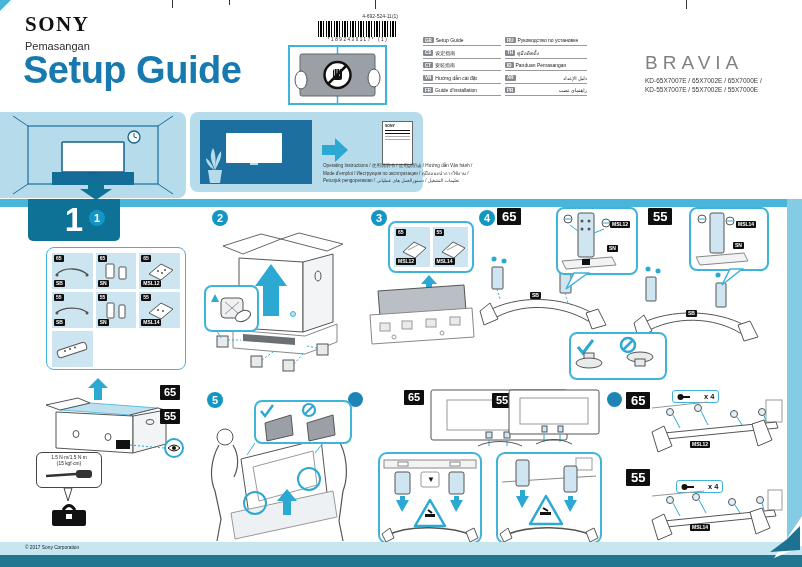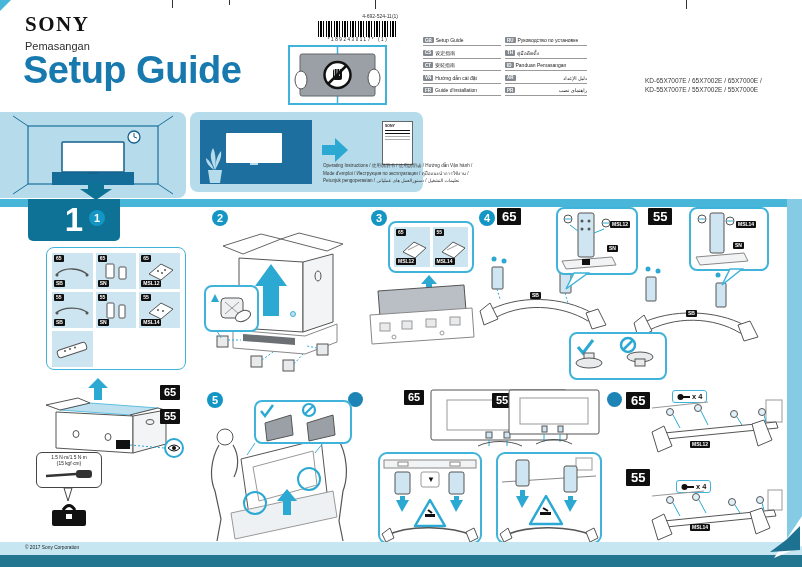--- a/index.html
+++ b/index.html
@@ -37,21 +37,21 @@
   .bullet{width:15px;height:15px;border-radius:50%;background:#1d84b5;}
   .inset{background:#fff;border:2px solid #3fb3d9;border-radius:8px;box-sizing:border-box;}
   .partsbox{border:1.5px solid #3fb3d9;border-radius:8px;background:#fff;box-sizing:border-box;
             display:grid;grid-template-columns:repeat(3,1fr);gap:3px;padding:5px;}
   .pcell{background:#cde5f1;position:relative;height:36px;}
   .pcell svg{position:absolute;left:50%;top:50%;transform:translate(-50%,-50%);}
   .badge-k{background:#0f0f0f;color:#fff;font-weight:bold;border-radius:1px;line-height:1;display:inline-block;}
   .bk5{font-size:5px;padding:1px 2px;}
   .bksize{font-size:11px;padding:2px 4px;}
   .bksize2{font-size:13px;padding:2px 5px;}
-  .callout{display:flex;align-items:flex-end;gap:2px;background:#fff;border:1.5px solid #3fb3d9;border-radius:3px;padding:1px 4px;}
+  .callout{display:flex;align-items:flex-end;gap:14px;background:#fff;border:1.5px solid #3fb3d9;border-radius:3px;padding:1px 4px;}
   .x4{font-size:7.5px;font-weight:bold;color:#111;}
   .bubble{background:#fff;border:1.2px solid #444;border-radius:6px;text-align:center;padding:2px 1px;}
   .bubble .tq{font-size:4.8px;color:#222;line-height:6px;}
   .marker{font-size:8px;color:#111;text-align:center;line-height:13px;}
   .copy{font-size:4.8px;color:#222;}
   .footlight{background:#c6e6f2;}
   .footdark{background:#23768f;}
 </style>
 </head>
 <body>
@@ -131,20 +131,21 @@
     <div class="langrow">
         <span class="badge-g">AR</span>
         <span class="langtxt rtl">دليل الإعداد</span>
       </div>
     <div class="langrow">
         <span class="badge-g">PR</span>
         <span class="langtxt rtl">راهنمای نصب</span>
       </div>
   </div>
 
+  <div class="abs bravia" style="left:645px;top:52px">BRAVIA</div>
   <div class="abs models" style="left:645px;top:76px">
     <div>KD-65X7007E / 65X7002E / 65X7000E /</div>
     <div>KD-55X7007E / 55X7002E / 55X7000E</div>
   </div>
 
   <div class="abs panel" style="left:0;top:112px;width:186px;height:86px;border-radius:0 8px 8px 0">
     <svg width="186" height="86">
       <rect x="28" y="14" width="130" height="58" fill="none" stroke="#1a6f9c" stroke-width="1.2"></rect>
       <line x1="28" y1="14" x2="13" y2="4" stroke="#1a6f9c"></line>
         <line x1="158" y1="14" x2="173" y2="4" stroke="#1a6f9c"></line>

